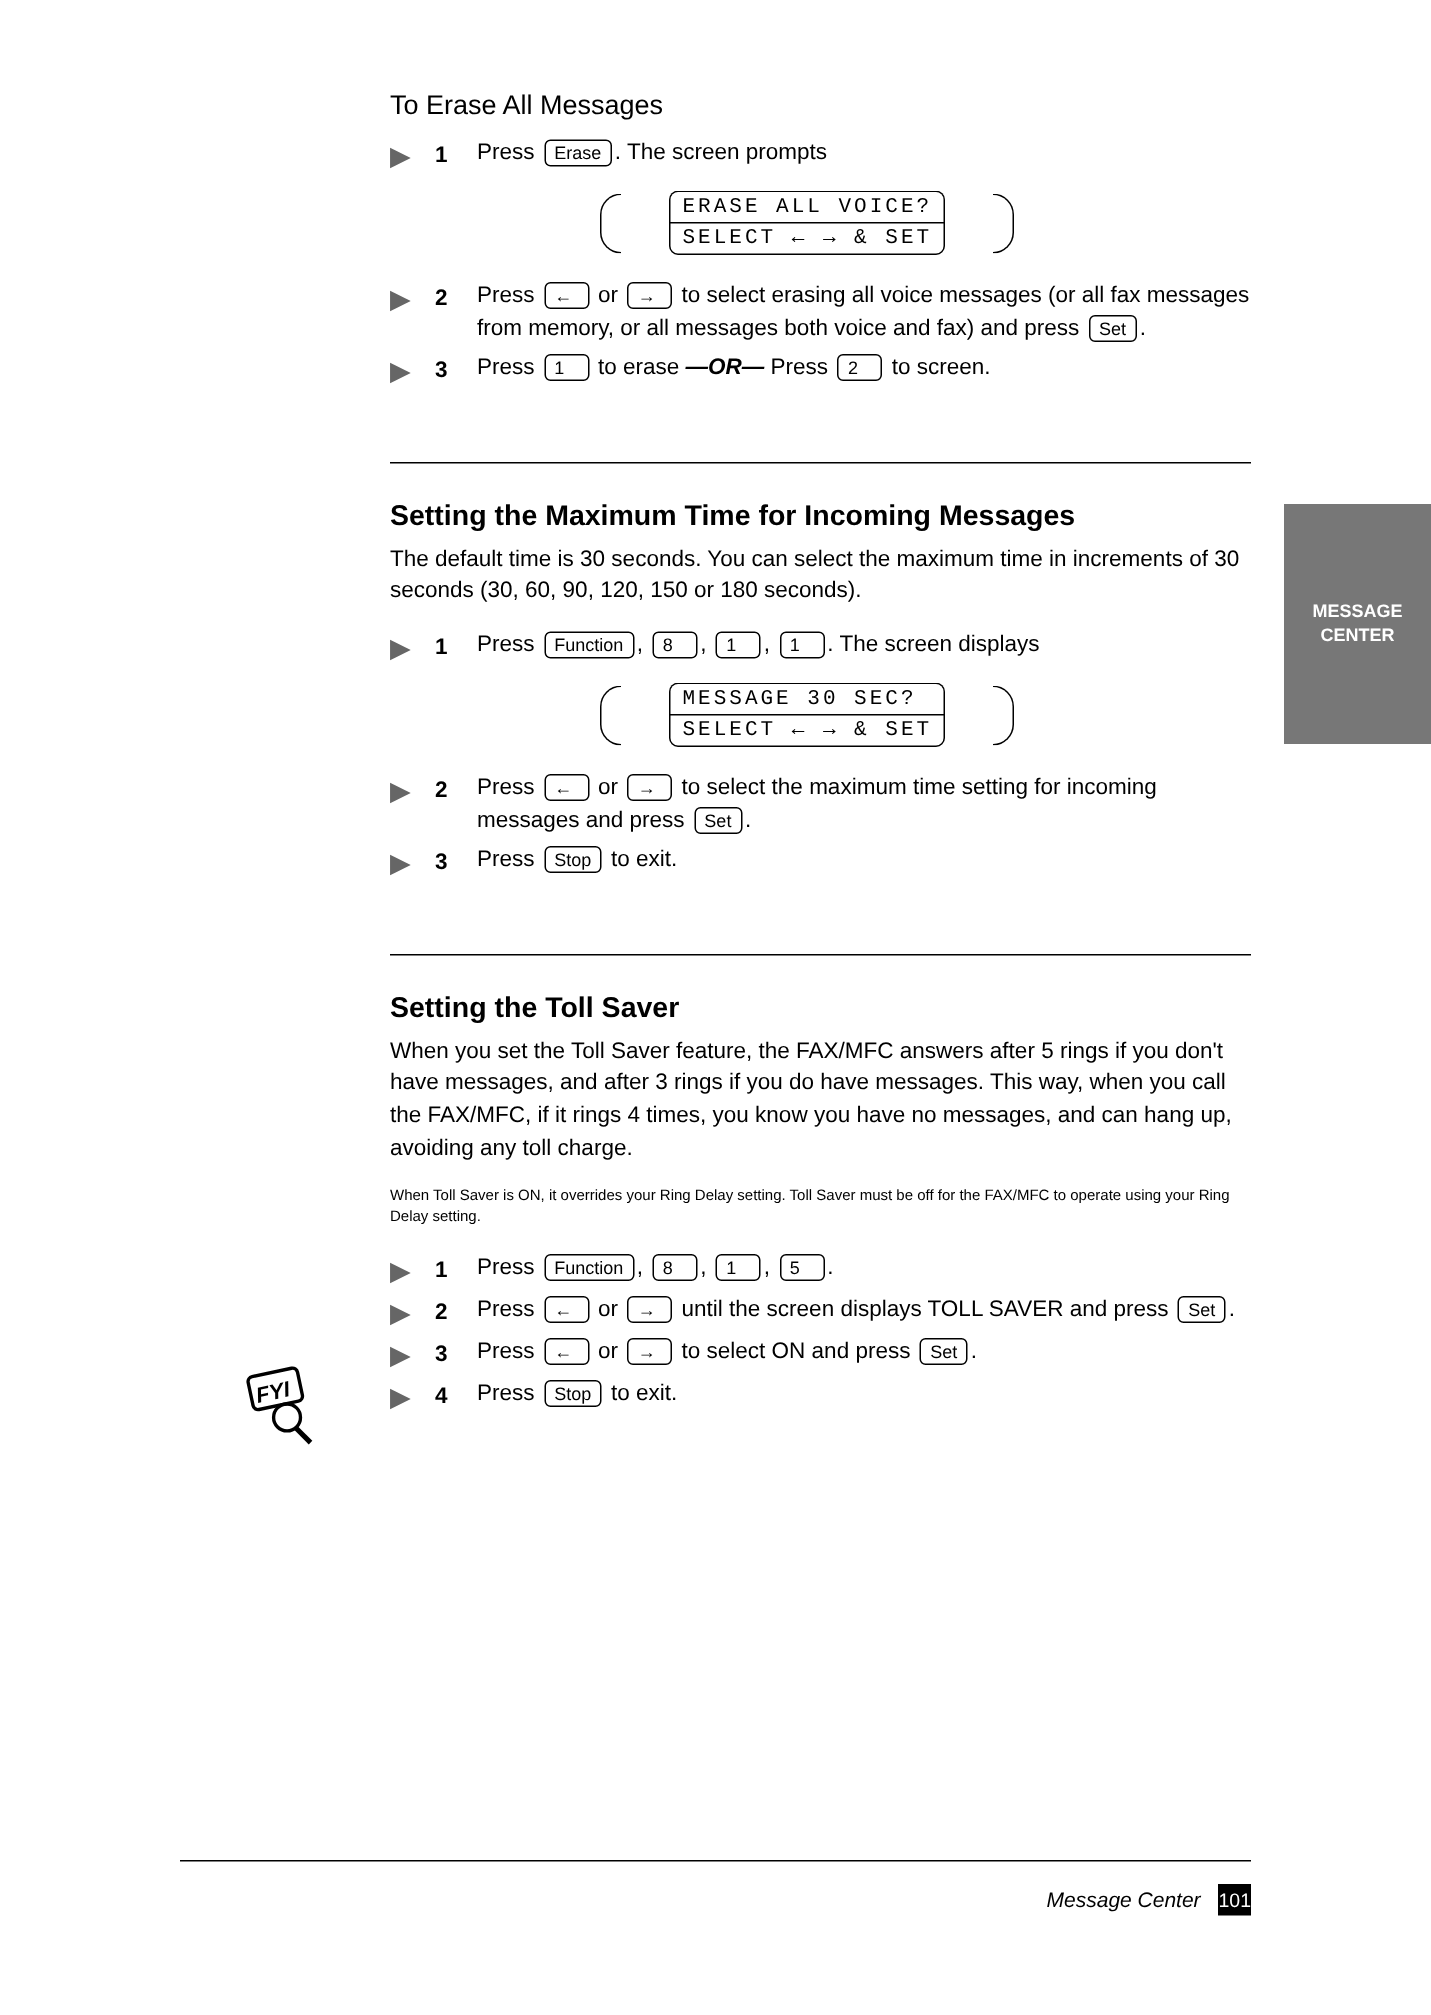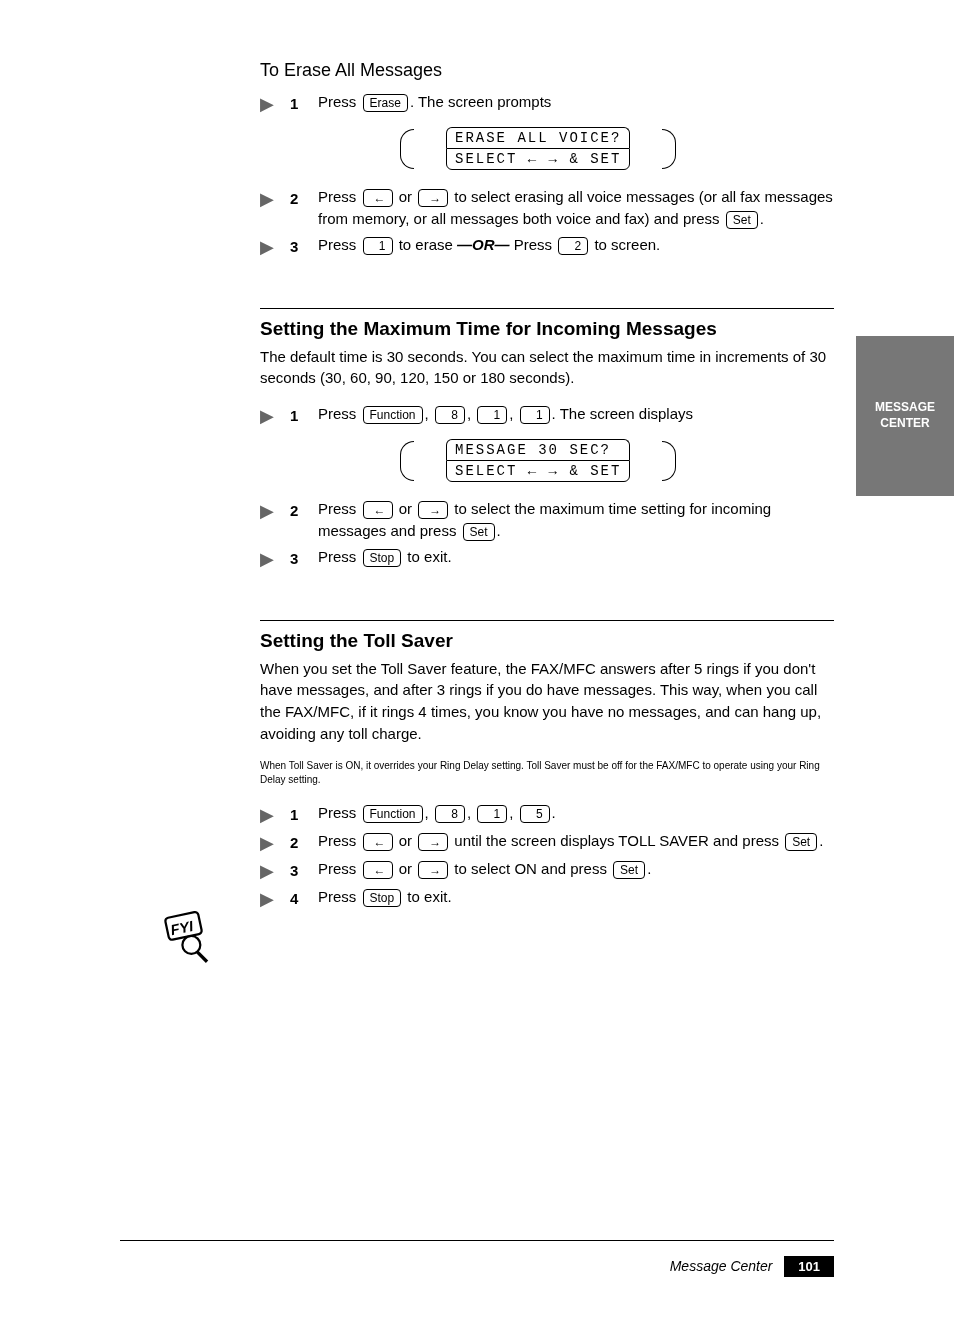--- a/index.html
+++ b/index.html
@@ -40,21 +40,21 @@
     .step-body {
       flex: 1;
       line-height: 1.45;
     }
     .keycap {
       display: inline-block;
       border: 1.5px solid #000;
       border-radius: 4px;
       padding: 0 6px;
       font-size: 12px;
-      text-align: right;
+      text-align: left;
       vertical-align: middle;
       margin: 0 2px;
       line-height: 16px;
       font-family: Arial, sans-serif;
       min-width: 16px;
     }
     .keycap.wide { min-width: 42px; }
     .lcd-display {
       display: flex;
       margin: 12px 0 16px 140px;
@@ -94,21 +94,21 @@
       border-bottom: none;
     }
     .lcd-line.bot {
       border-radius: 0 0 6px 6px;
     }
     h2.section-title {
       font-size: 19px;
       font-weight: bold;
       margin: 36px 0 6px 0;
       border-top: 1.2px solid #000;
-      padding-top: 9px;
+      padding-top: 25px;
     }
     .subtext {
       margin: 2px 0 14px 0;
       line-height: 1.45;
     }
     .or-line {
       margin-left: 58px;
       font-weight: bold;
       font-style: italic;
       margin-bottom: 4px;
@@ -154,22 +154,22 @@
       bottom: 66px;
       right: 120px;
       font-style: italic;
       font-size: 14px;
     }
     .page-num-box {
       display: inline-block;
       background: #000;
       color: #fff;
       font-style: normal;
-      font-weight: bold;
-      padding: 3px 14px;
+      font-weight: normal;
+      padding: 3px 0;
       margin-left: 8px;
       font-size: 13px;
     }
     .small { font-size: 10px; }
     .eraseall-title {
       font-size: 18px;
       font-weight: normal;
       margin-bottom: 10px;
     }
   </style>

